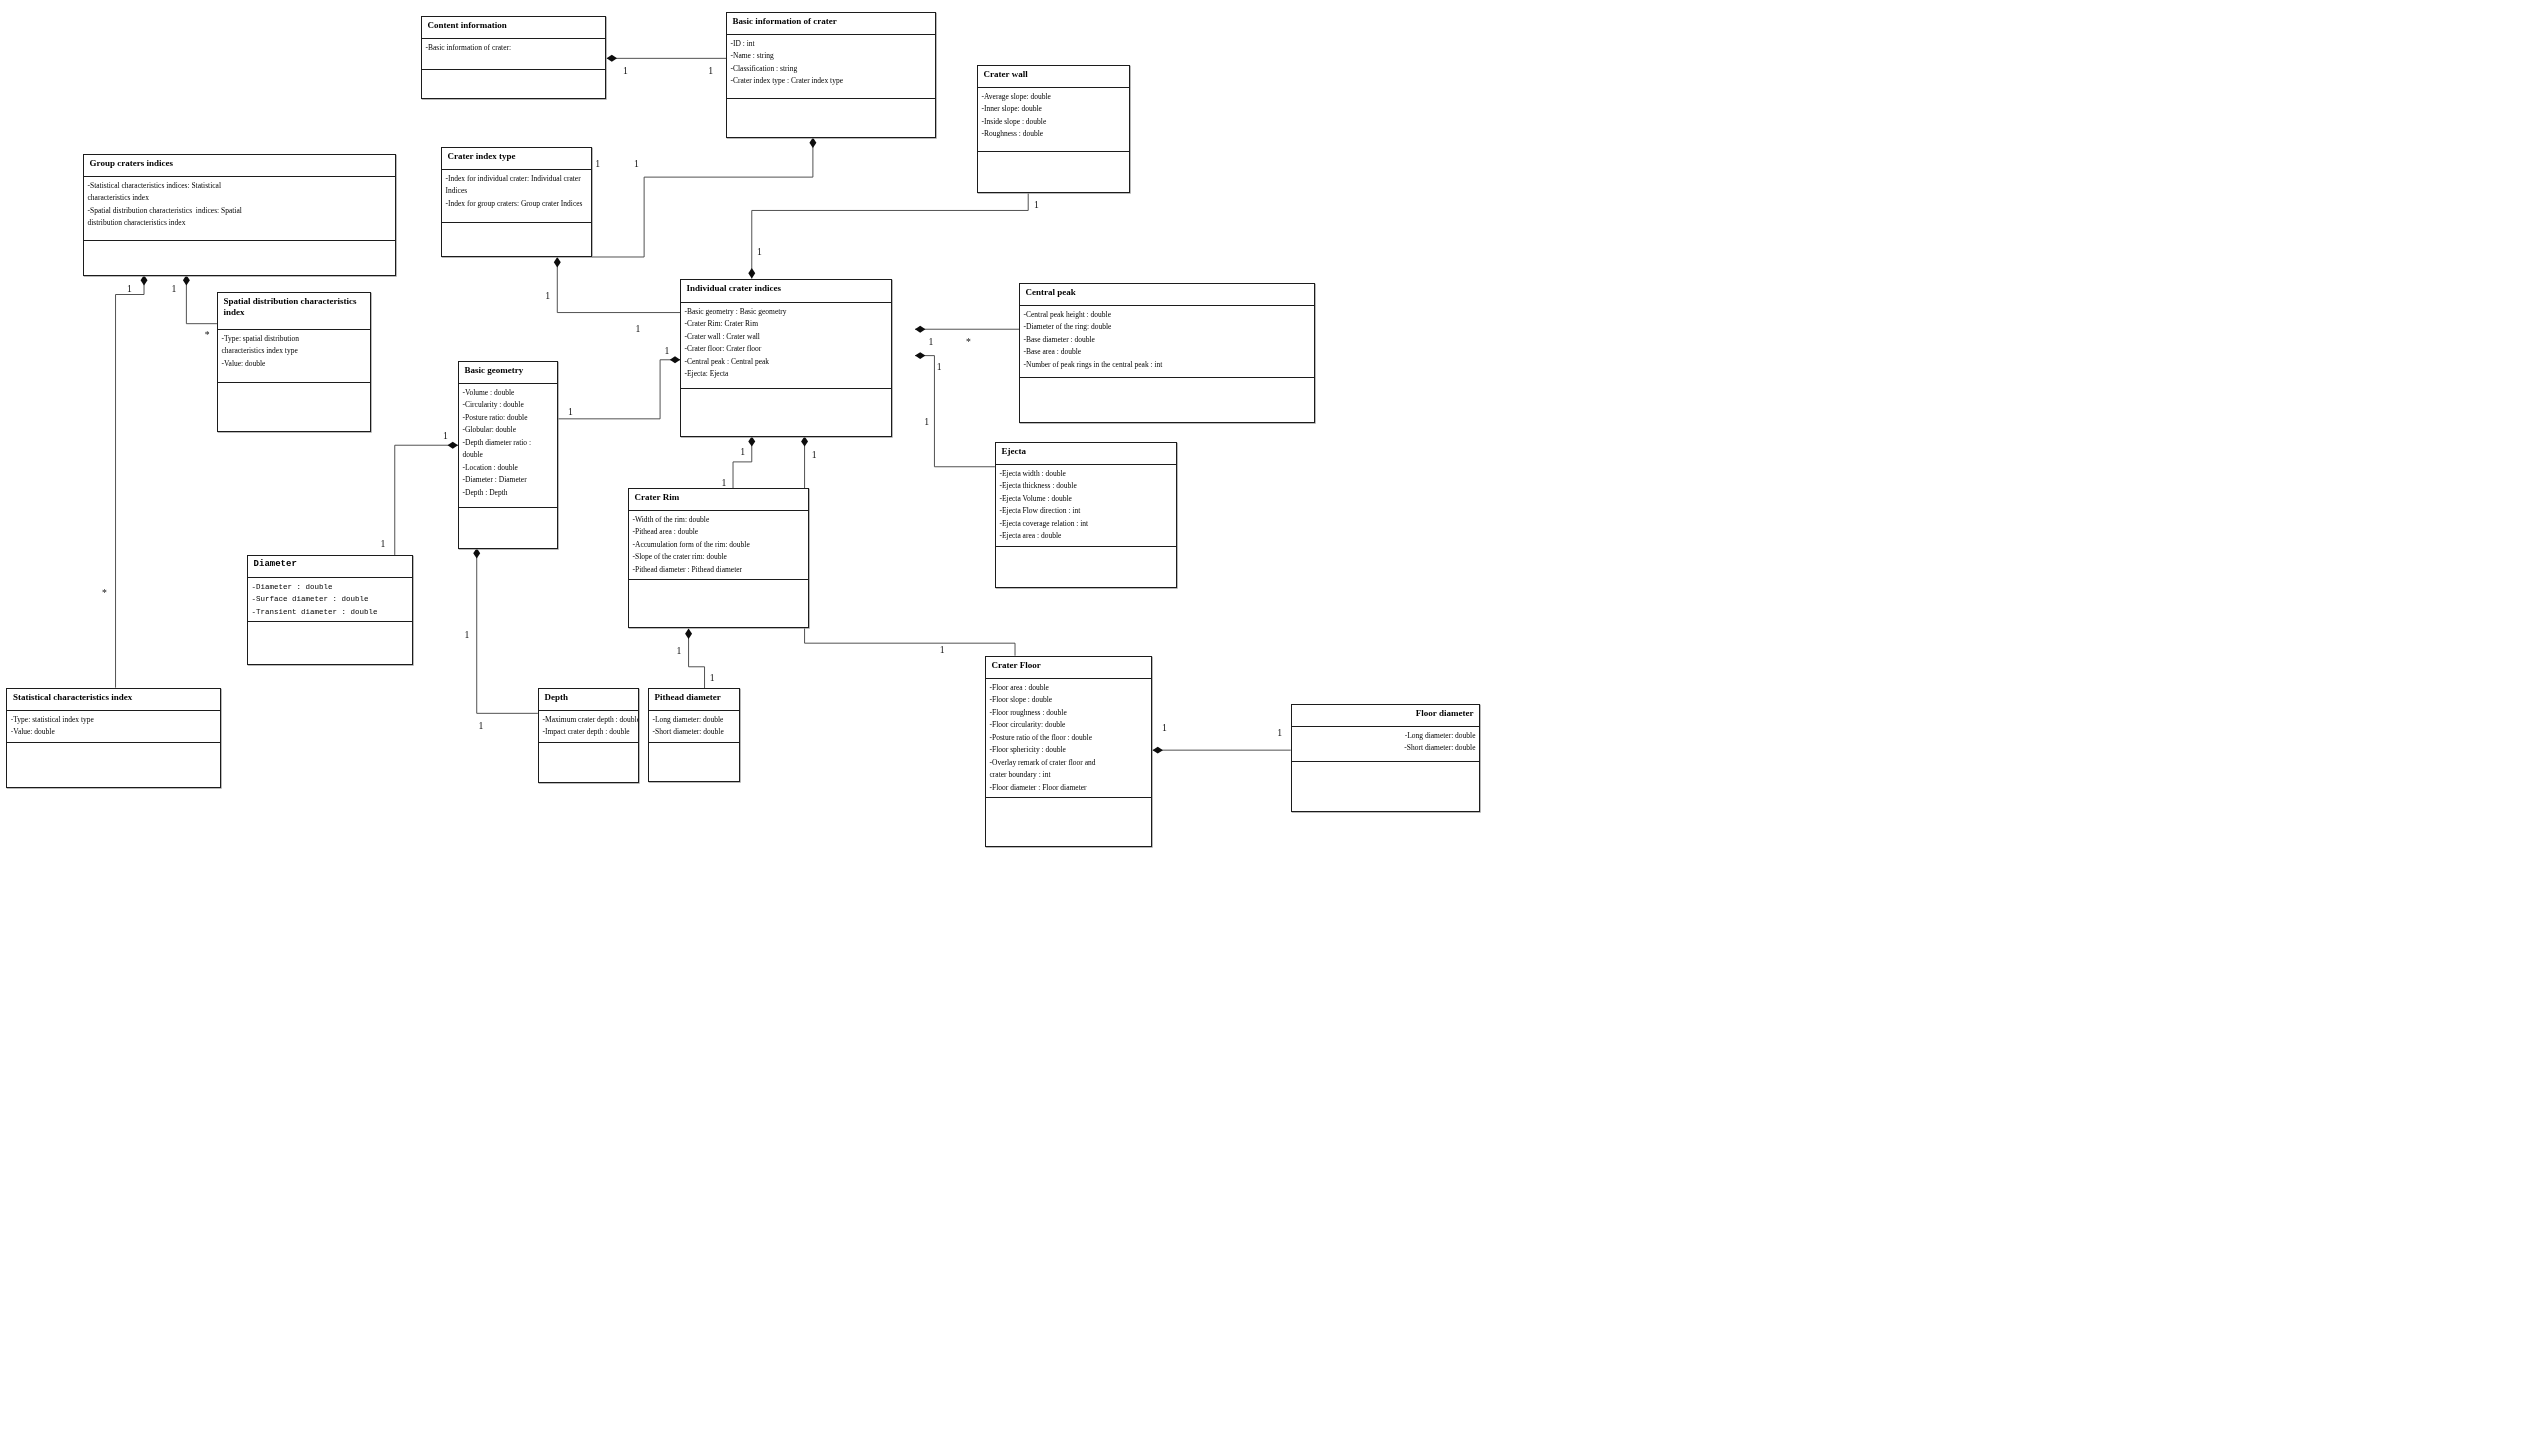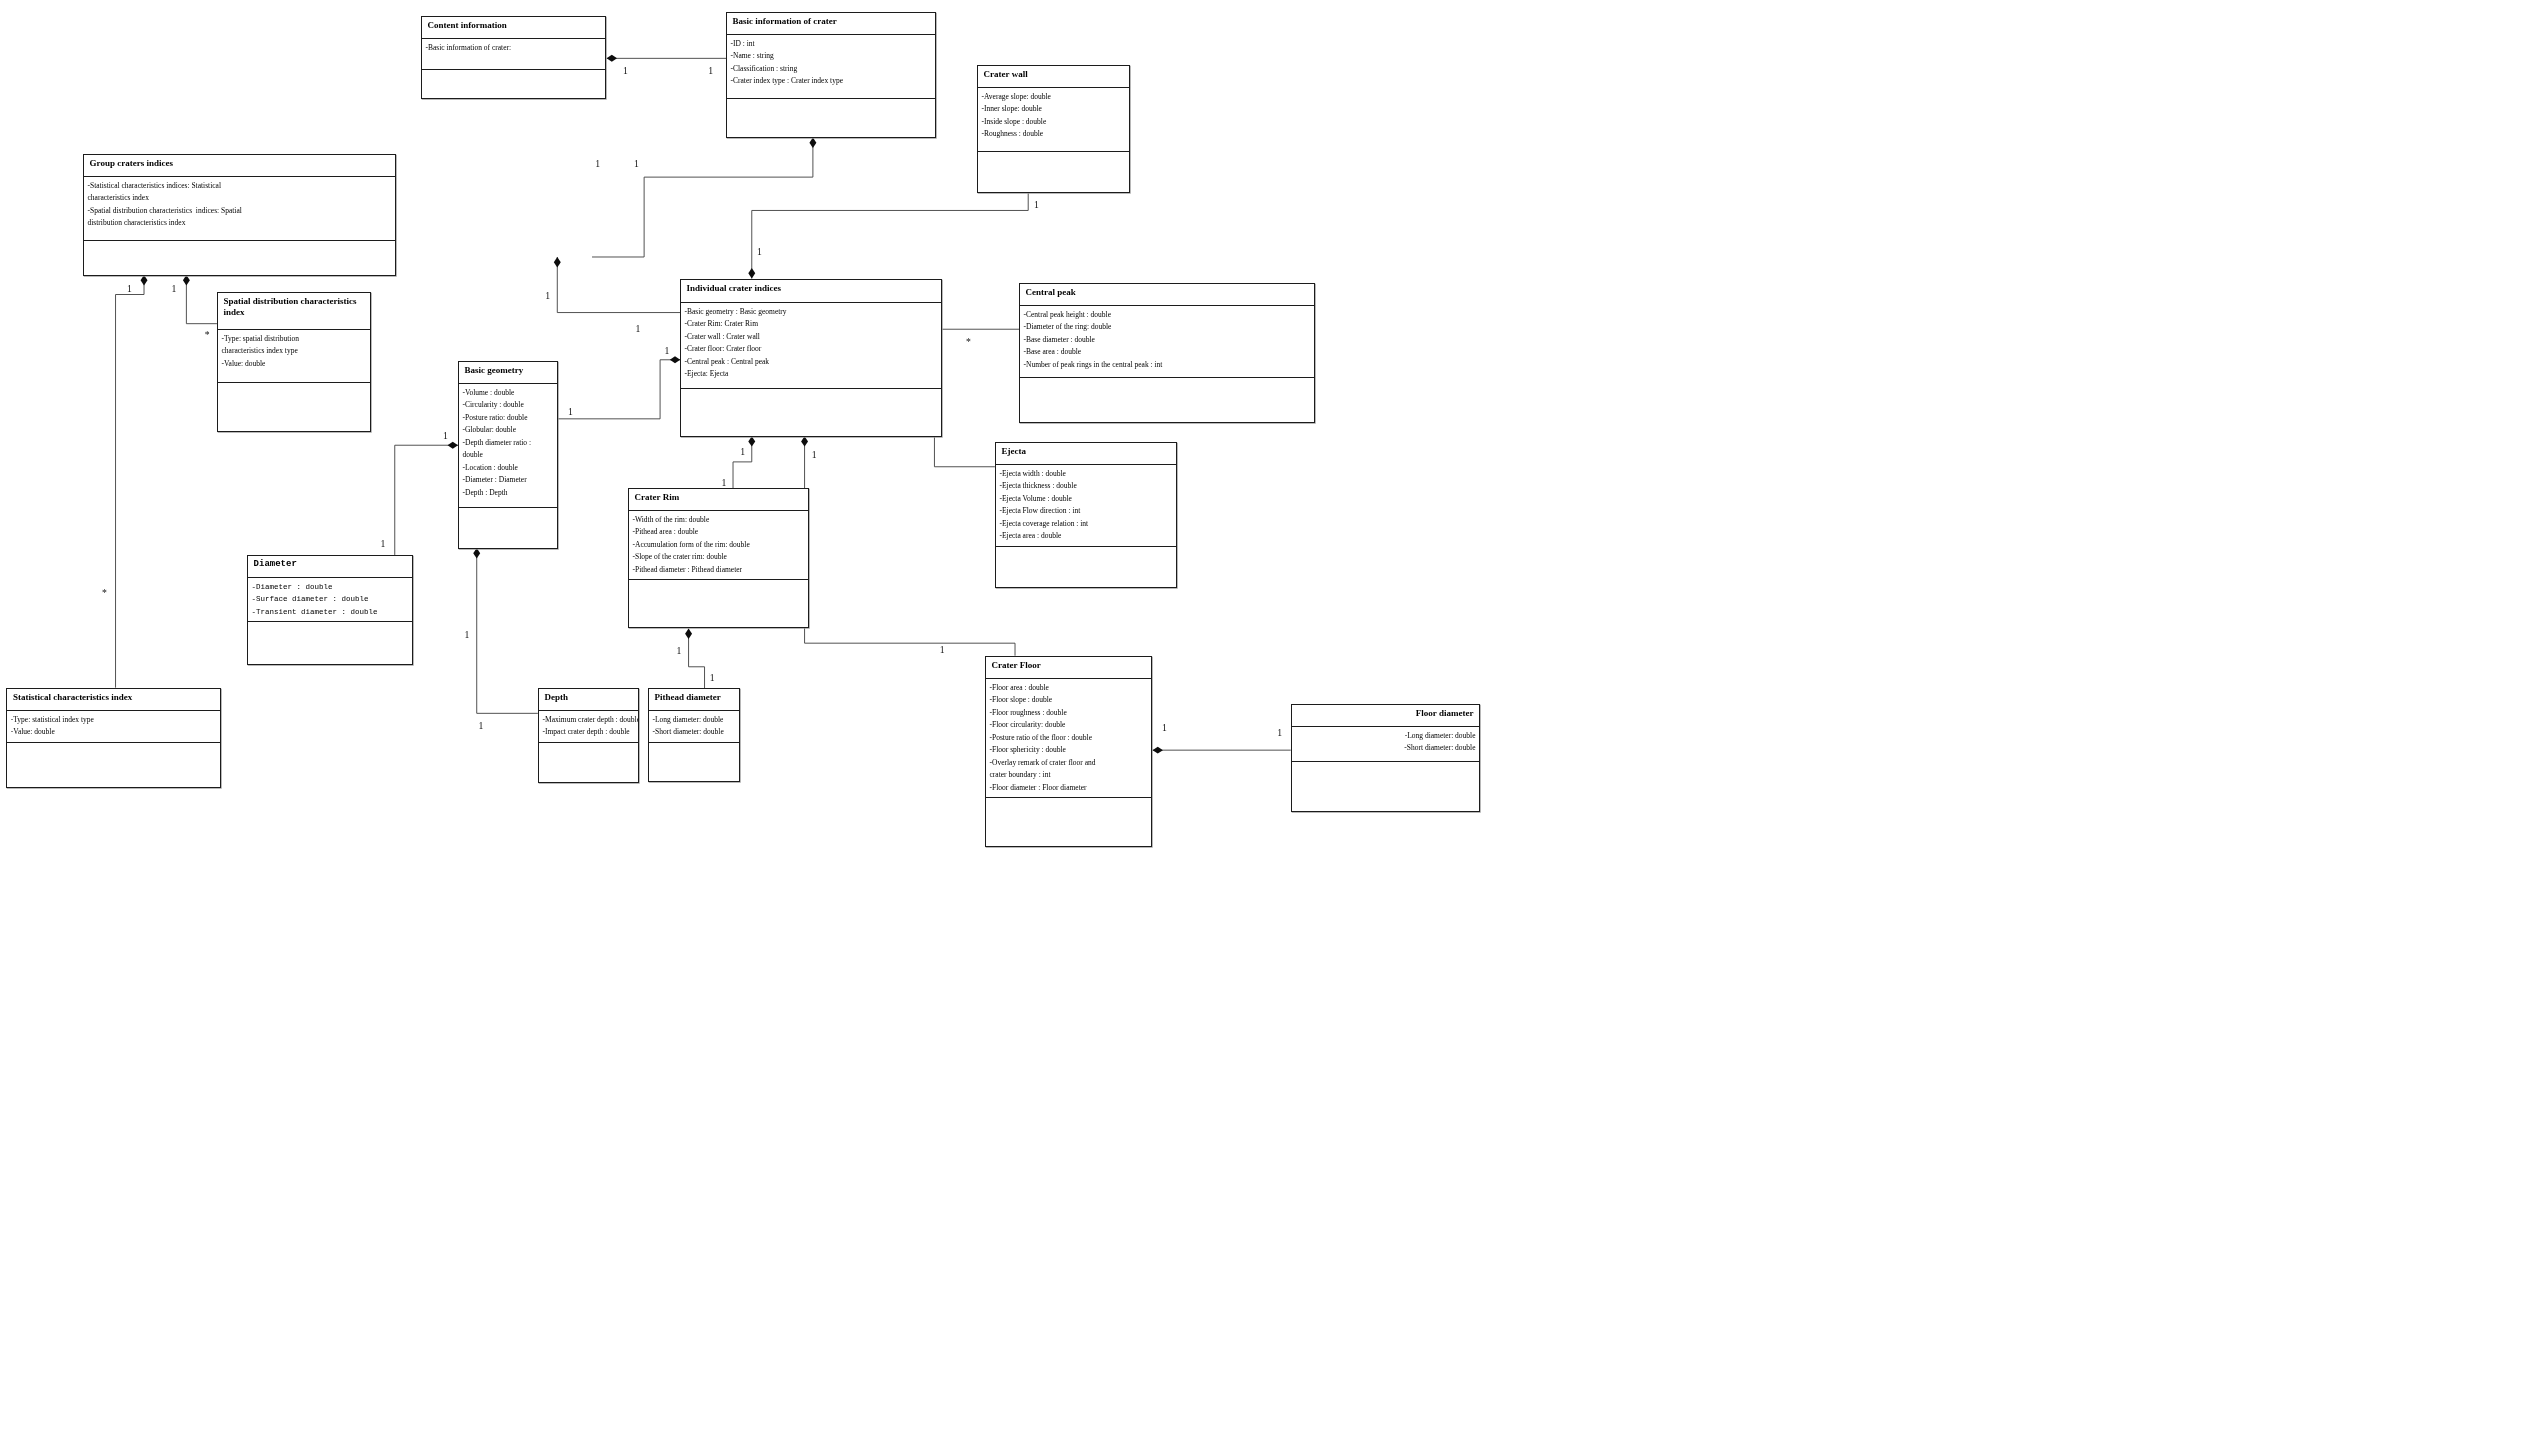--- a/index.html
+++ b/index.html
@@ -175,21 +175,30 @@
     <div class="cls" style="left: 83px; top: 154px; width: 313px; height: 122px;">
       <div class="title" style="height: 21px;">Group craters indices</div>
       <div class="attrs" style="height: 64px;">
         <div class="line">-Statistical characteristics indices: Statistical</div>
         <div class="line">characteristics index</div>
         <div class="line">-Spatial distribution characteristics  indices: Spatial</div>
         <div class="line">distribution characteristics index</div>
       </div>
       <div class="ops" style="height: 34px;"></div>
     </div>
-    <div class="cls" style="left: 680px; top: 279px; width: 262px; height: 158px;">
+    <div class="cls" style="left: 441px; top: 147px; width: 151px; height: 110px;">
+      <div class="title" style="height: 21px;">Crater index type</div>
+      <div class="attrs" style="height: 53px;">
+        <div class="line">-Index for individual crater: Individual crater</div>
+        <div class="line">Indices</div>
+        <div class="line">-Index for group craters: Group crater Indices</div>
+      </div>
+      <div class="ops" style="height: 34px;"></div>
+    </div>
+    <div class="cls" style="left: 680px; top: 279px; width: 212px; height: 158px;">
       <div class="title" style="height: 22px;">Individual crater indices</div>
       <div class="attrs" style="height: 86px;">
         <div class="line">-Basic geometry : Basic geometry</div>
         <div class="line">-Crater Rim: Crater Rim</div>
         <div class="line">-Crater wall : Crater wall</div>
         <div class="line">-Crater floor: Crater floor</div>
         <div class="line">-Central peak : Central peak</div>
         <div class="line">-Ejecta: Ejecta</div>
       </div>
       <div class="ops" style="height: 47px;"></div>

